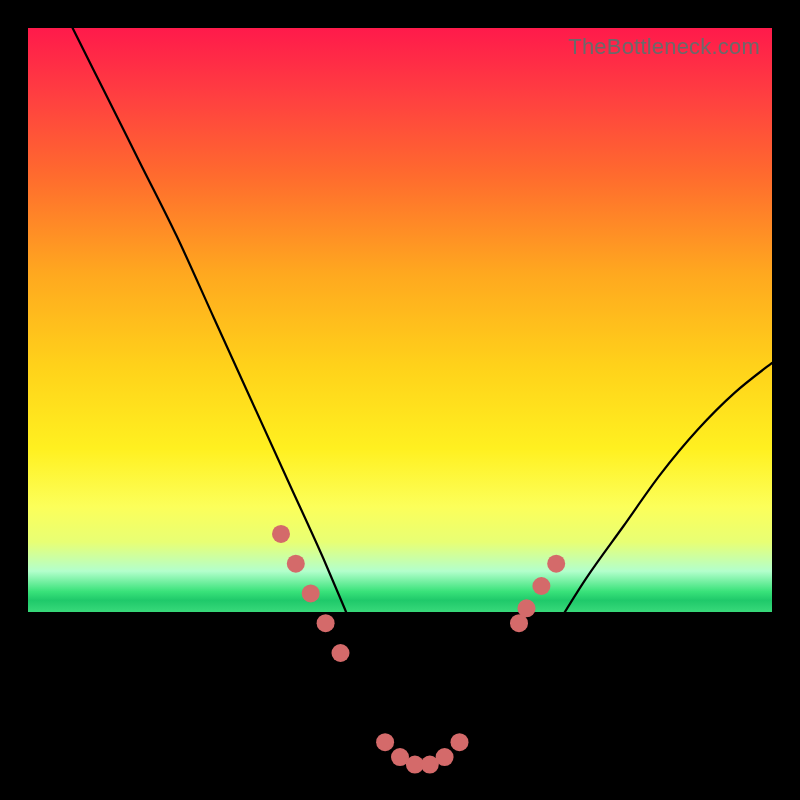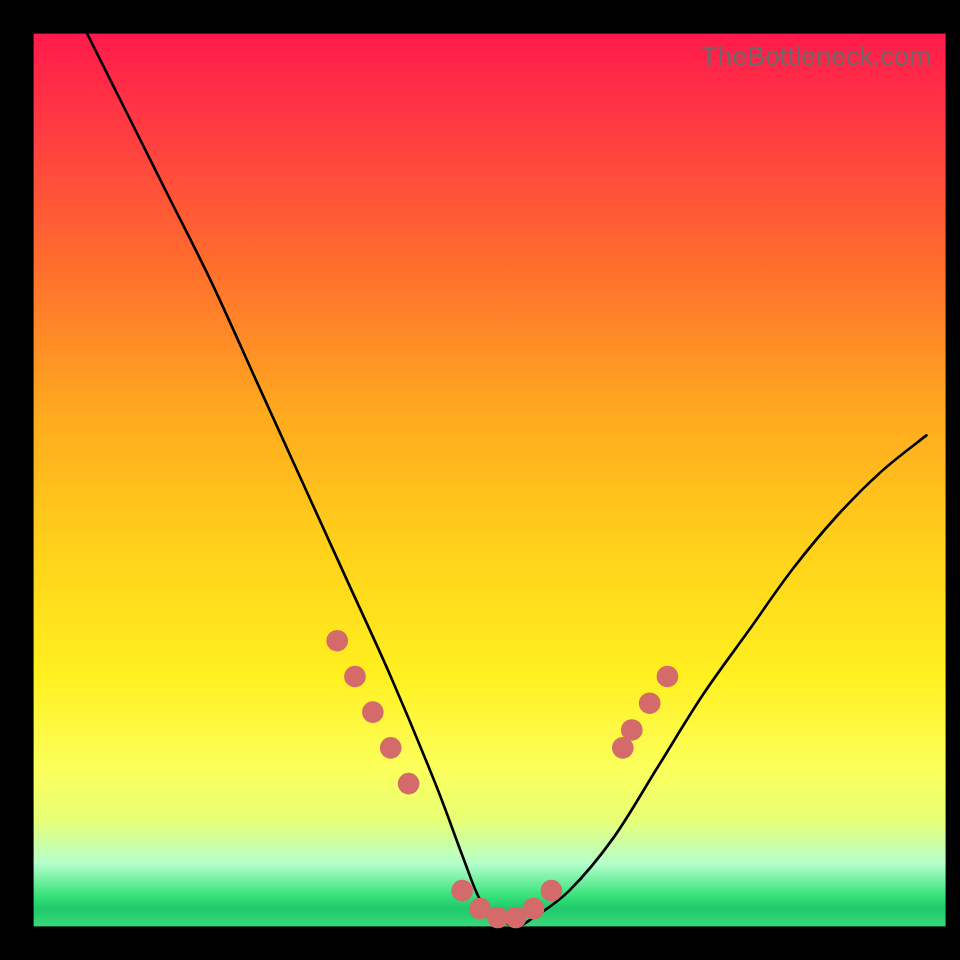--- a/index.html
+++ b/index.html
@@ -15,35 +15,34 @@
     position: relative;
     width: 800px;
     height: 800px;
     background: #000;
   }
   .plot {
     position: absolute;
     left: 28px;
     top: 28px;
     width: 744px;
-    height: 744px;
+    height: 584px;
     background: linear-gradient(to bottom,
       #ff1a4b 0%,
       #ff4040 12%,
       #ff6a2e 25%,
       #ffa81f 42%,
       #ffd21a 58%,
       #fff020 72%,
       #fcff5a 82%,
       #e8ff74 88%,
       #b3ffcc 93%,
       #39e27a 96.5%,
       #1fc96a 98%,
       #38d97a 100%);
-    padding-left: 16px;
   }
   .watermark {
     position: absolute;
     top: 6px;
     right: 12px;
     color: #6a6a6a;
     font-size: 22px;
     letter-spacing: 0.2px;
     font-weight: 500;
     user-select: none;

